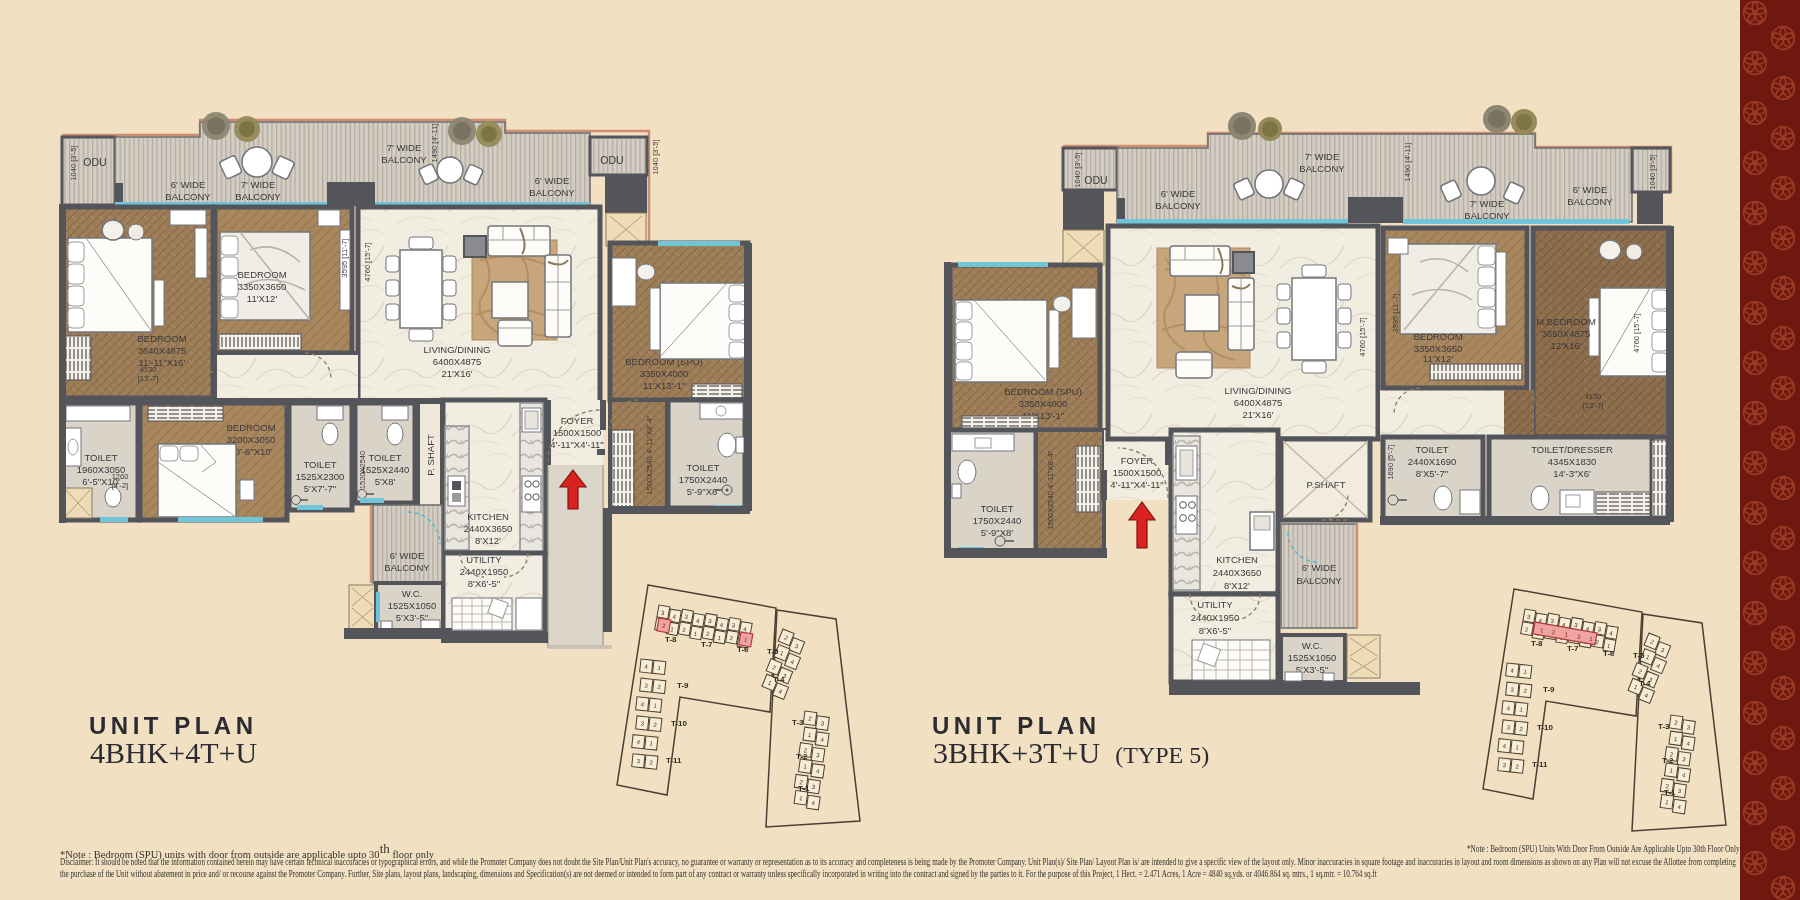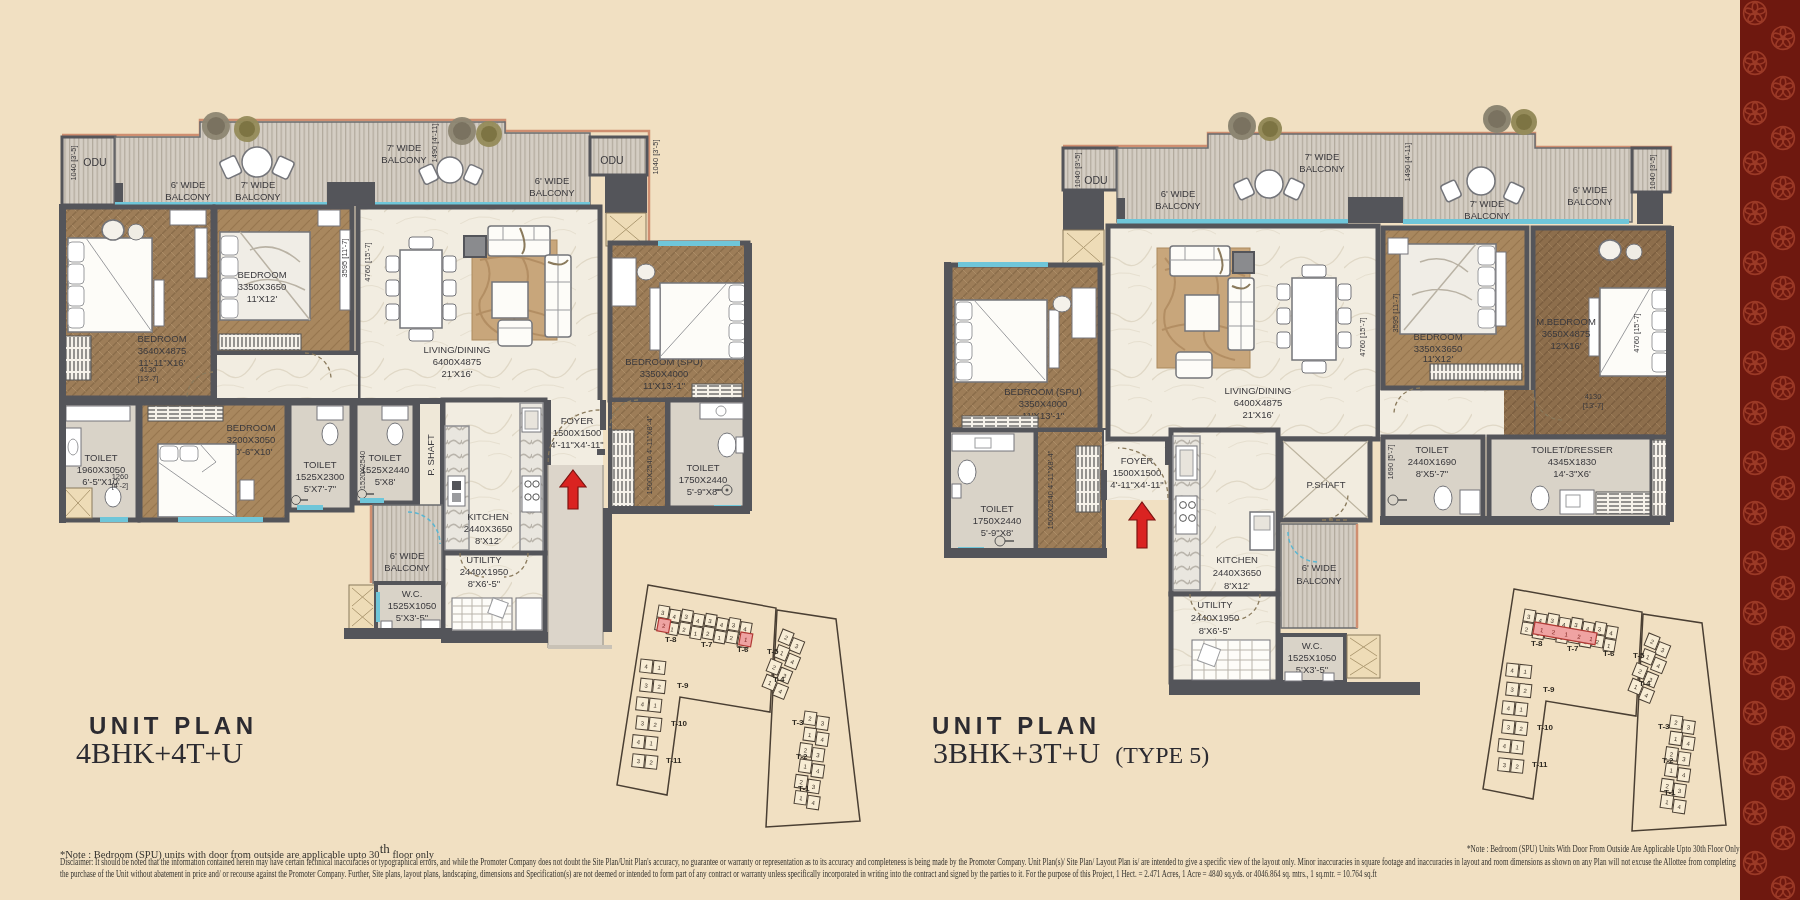--- a/index.html
+++ b/index.html
@@ -1101,21 +1101,21 @@
 <use href="#fmotif" x="1783" y="738"></use>
 <use href="#fmotif" x="1783" y="788"></use>
 <use href="#fmotif" x="1783" y="838"></use>
 <use href="#fmotif" x="1783" y="888"></use>
 </g>
     </g>
 </svg>
 
 <div class="abs ttl" style="left:89px;top:712px;">UNIT PLAN</div>
 
-<div class="abs sub" style="left:76px;top:736px;">4BHK+4T+U</div>
+<div class="abs sub" style="left:90px;top:736px;">4BHK+4T+U</div>
 
 <div class="abs ttl" style="left:932px;top:712px;">UNIT PLAN</div>
 
 <div class="abs sub" style="left:933px;top:736px;">3BHK+3T+U&nbsp;&nbsp;<span style="font-size:24px;">(TYPE 5)</span></div>
 
 <div class="abs foot" style="left:60px;top:843px;">*Note : Bedroom (SPU) units with door from outside are applicable upto 30<sup style="font-size:13px;">th</sup> floor only</div>
 
 <div class="abs foot" style="right:60px;top:843px;white-space:nowrap;transform-origin:100% 0;font-size:9.3px;transform:scaleX(0.78);">*Note : Bedroom (SPU) Units With Door From Outside Are Applicable Upto 30th Floor Only</div>
 
 <div class="abs foot" id="dl1" style="left:60px;top:856px;white-space:nowrap;transform-origin:0 0;font-size:9.3px;transform:scaleX(0.768);">Disclaimer: It should be noted that the information contained herein may have certain technical inaccuracies or typographical errors, and while the Promoter Company does not doubt the Site Plan/Unit Plan's accuracy, no guarantee or warranty or representation as to its accuracy and completeness is being made by the Promoter Company. Unit Plan(s)/ Site Plan/ Layout Plan is/ are intended to give a specific view of the layout only. Minor inaccuracies in square footage and inaccuracies in layout and room dimensions as shown on any Plan will not excuse the Allottee from completing</div>

